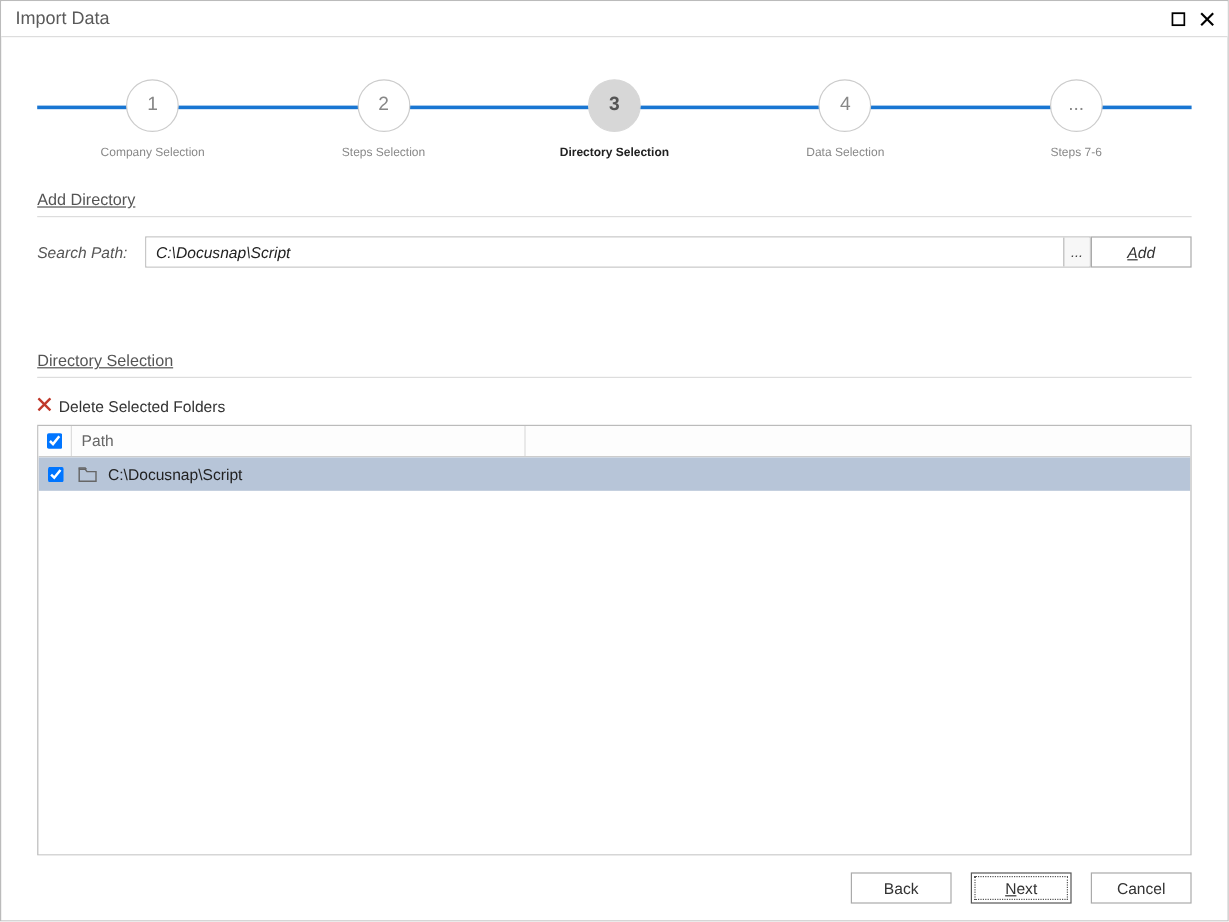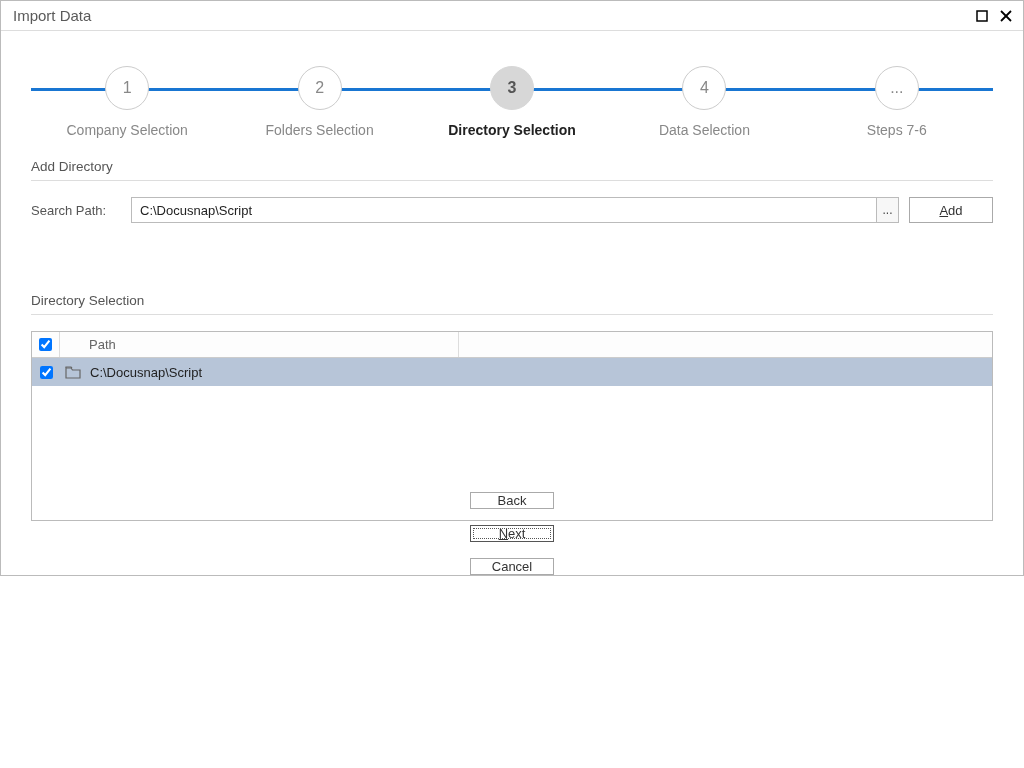--- a/index.html
+++ b/index.html
@@ -6,21 +6,21 @@
   html, body {
     margin: 0; padding: 0;
     width: 1024px; height: 768px;
     font-family: "Segoe UI", Tahoma, sans-serif;
     font-size: 13px;
     color: #333;
     background: #fff;
     overflow: hidden;
   }
   .window {
-    width: 1024px; height: 576px;
+    width: 1024px; height: 768px;
     border: 1px solid #bbb;
     display: flex;
     flex-direction: column;
     background: #fff;
   }
   .titlebar {
     height: 30px;
     display: flex;
     align-items: center;
     padding: 0 8px 0 12px;
@@ -79,21 +79,21 @@
     margin-top: 10px;
   }
   .step.active .step-circle {
     background: #d7d7d7;
     border-color: #d7d7d7;
     color: #555;
     font-weight: 600;
   }
   .step-label {
     margin-top: 12px;
-    font-size: 14px;
+    font-size: 10px;
     color: #888;
     white-space: nowrap;
   }
   .step.active .step-label {
     color: #222;
     font-weight: 600;
   }
 
   .body {
     flex: 1;
@@ -102,25 +102,26 @@
     flex-direction: column;
     overflow: hidden;
   }
   .section-title {
     font-size: 13.5px;
     color: #555;
     padding-bottom: 6px;
     border-bottom: 1px solid #ddd;
     margin-top: 18px;
     margin-bottom: 16px;
+    text-decoration: underline;
   }
   .row {
     display: flex;
     align-items: center;
-    gap: 10px;
+    font-style: italic;
   }
   .label {
     color: #555;
     width: 90px;
   }
   .path-input-wrap {
     flex: 1;
     display: flex;
     border: 1px solid #bbb;
     height: 26px;
@@ -176,21 +177,20 @@
     flex-direction: column;
     overflow: hidden;
     background: #fff;
   }
   .grid-header {
     display: flex;
     height: 26px;
     border-bottom: 1px solid #ccc;
     background: #fdfdfd;
     align-items: stretch;
-    gap: 21px;
   }
   .gh-cell {
     display: flex; align-items: center;
     padding: 0 8px;
     color: #666;
     font-size: 13px;
     border-right: 1px solid #ddd;
   }
   .gh-chk { width: 28px; justify-content: center; }
   .gh-path { width: 378px; }
@@ -223,21 +223,20 @@
     margin: 0;
   }
 
   .footer {
     height: 54px;
     display: flex;
     align-items: center;
     justify-content: flex-end;
     gap: 16px;
     padding: 0 30px;
-    flex-direction: column;
   }
   .footer-btn.primary {
     border: 1px solid #555;
     outline: 1px dotted #555;
     outline-offset: -4px;
   }
 </style>
 </head>
 <body>
 
@@ -260,21 +259,21 @@
 
   <div class="stepper">
     <div class="step-line"></div>
     <div class="steps">
       <div class="step">
         <div class="step-circle">1</div>
         <div class="step-label">Company Selection</div>
       </div>
       <div class="step">
         <div class="step-circle">2</div>
-        <div class="step-label">Folders Selection</div>
+        <div class="step-label">Steps Selection</div>
       </div>
       <div class="step active">
         <div class="step-circle">3</div>
         <div class="step-label">Directory Selection</div>
       </div>
       <div class="step">
         <div class="step-circle">4</div>
         <div class="step-label">Data Selection</div>
       </div>
       <div class="step">
@@ -295,20 +294,29 @@
         <div class="browse-btn">...</div>
       </div>
       <button class="add-btn">
         <span class="und">A</span>
           <span>dd</span>
       </button>
     </div>
 
     <div class="section-title" style="margin-top:70px;">Directory Selection</div>
 
+    <div class="delete-link">
+      <span>
+        <svg viewBox="0 0 12 12">
+            <line x1="1" y1="1" x2="11" y2="11" stroke="#c0392b" stroke-width="2"></line>
+            <line x1="11" y1="1" x2="1" y2="11" stroke="#c0392b" stroke-width="2"></line>
+          </svg>
+      </span>
+      <span>Delete Selected Folders</span>
+    </div>
 
     <div class="grid">
       <div class="grid-header">
         <div class="gh-cell gh-chk">
           <input type="checkbox" checked="" style="">
         </div>
         <div class="gh-cell gh-path">Path</div>
         <div class="gh-cell gh-rest"></div>
       </div>
       <div class="grid-body">

